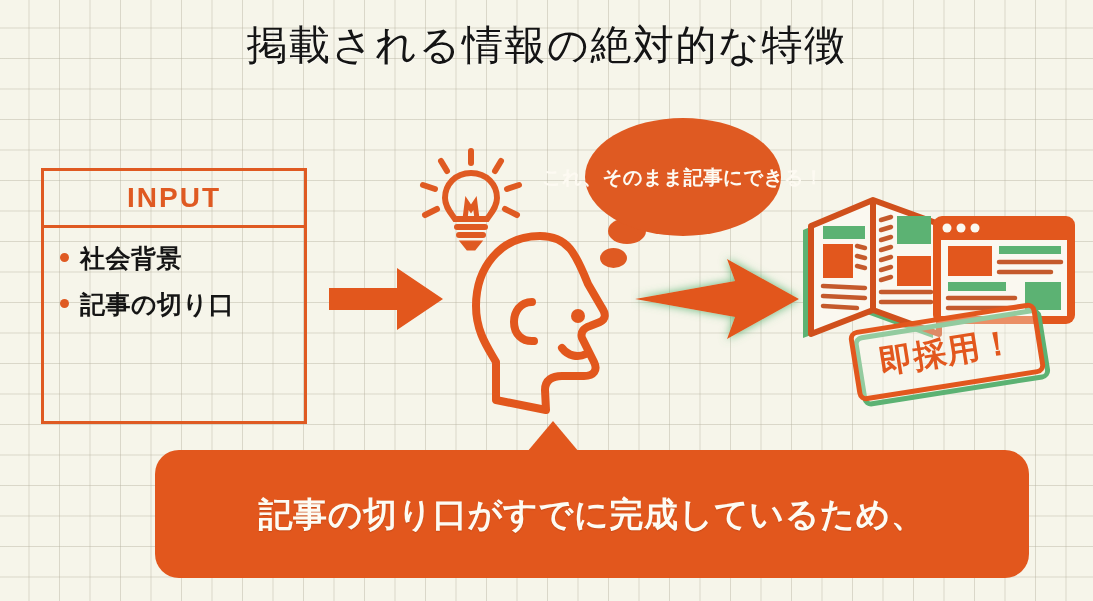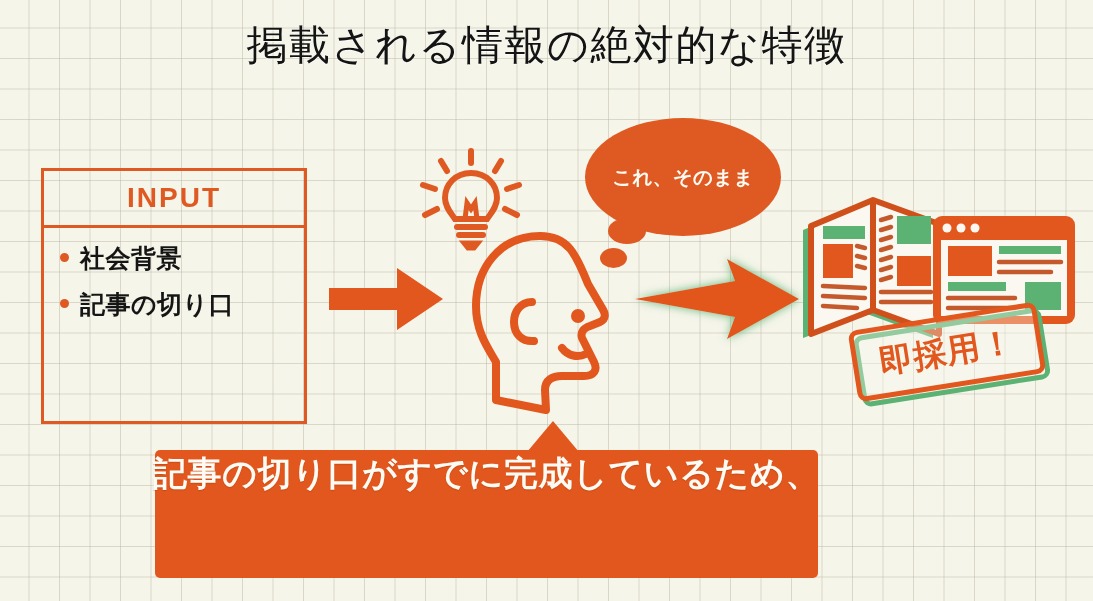--- a/index.html
+++ b/index.html
@@ -125,24 +125,24 @@
     display:flex;align-items:center;justify-content:center;
   }
   .stamp-box span{
     color:#e2571d;font-size:33px;font-weight:700;letter-spacing:1px;
     white-space:nowrap;
   }
 
   
   .banner{
     position:absolute;left:155px;top:450px;
-    width:663px;height:128px;
-    background:#e2571d;border-radius:5px;
+    width:874px;height:128px;
+    background:#e2571d;border-radius:24px;
     display:flex;flex-direction:column;
-    align-items:center;
+    align-items:center;justify-content:center;
     z-index:3;
   }
   .banner-tip{
     position:absolute;left:527px;top:421px;
     width:0;height:0;
     border-left:26px solid transparent;
     border-right:26px solid transparent;
     border-bottom:31px solid #e2571d;
     z-index:2;
   }
@@ -198,20 +198,21 @@
       <path d="M64 74 C52 74 46 84 46 94 C46 106 54 114 66 113"></path>
       <path d="M94 120 C100 128 110 130 118 126"></path>
     </g>
     <circle cx="110" cy="88" r="7" fill="#e2571d"></circle>
   </svg>
 
   <div class="bub-dot"></div>
   <div class="bub-bump"></div>
   <div class="bubble">
     <div class="bubble-line">これ、そのまま</div>
+    <div class="bubble-line">記事にできる！</div>
   </div>
 
   <svg class="arrow2" viewBox="0 0 172 100">
     <defs>
       <filter id="greenGlow" x="-30%" y="-30%" width="160%" height="160%">
         <feDropShadow dx="0" dy="0" stdDeviation="5" flood-color="#5cb273" flood-opacity="0.95"></feDropShadow>
       </filter>
     </defs>
     <path d="M4 50 L104 32 L96 10 L168 50 L96 90 L104 68 Z" fill="#e2571d" filter="url(#greenGlow)"></path>
   </svg>

